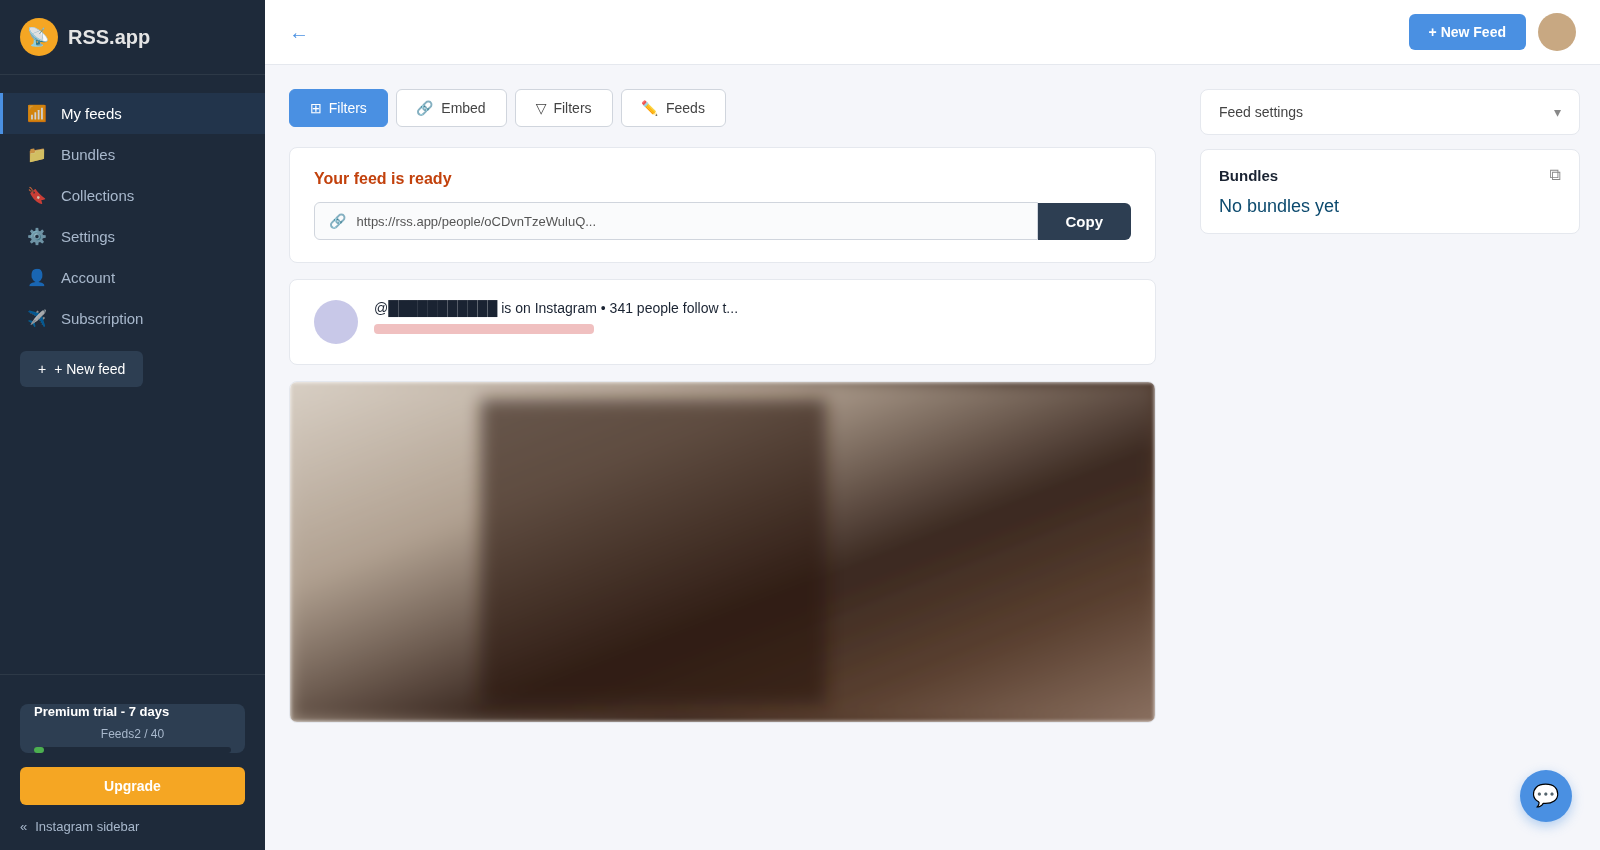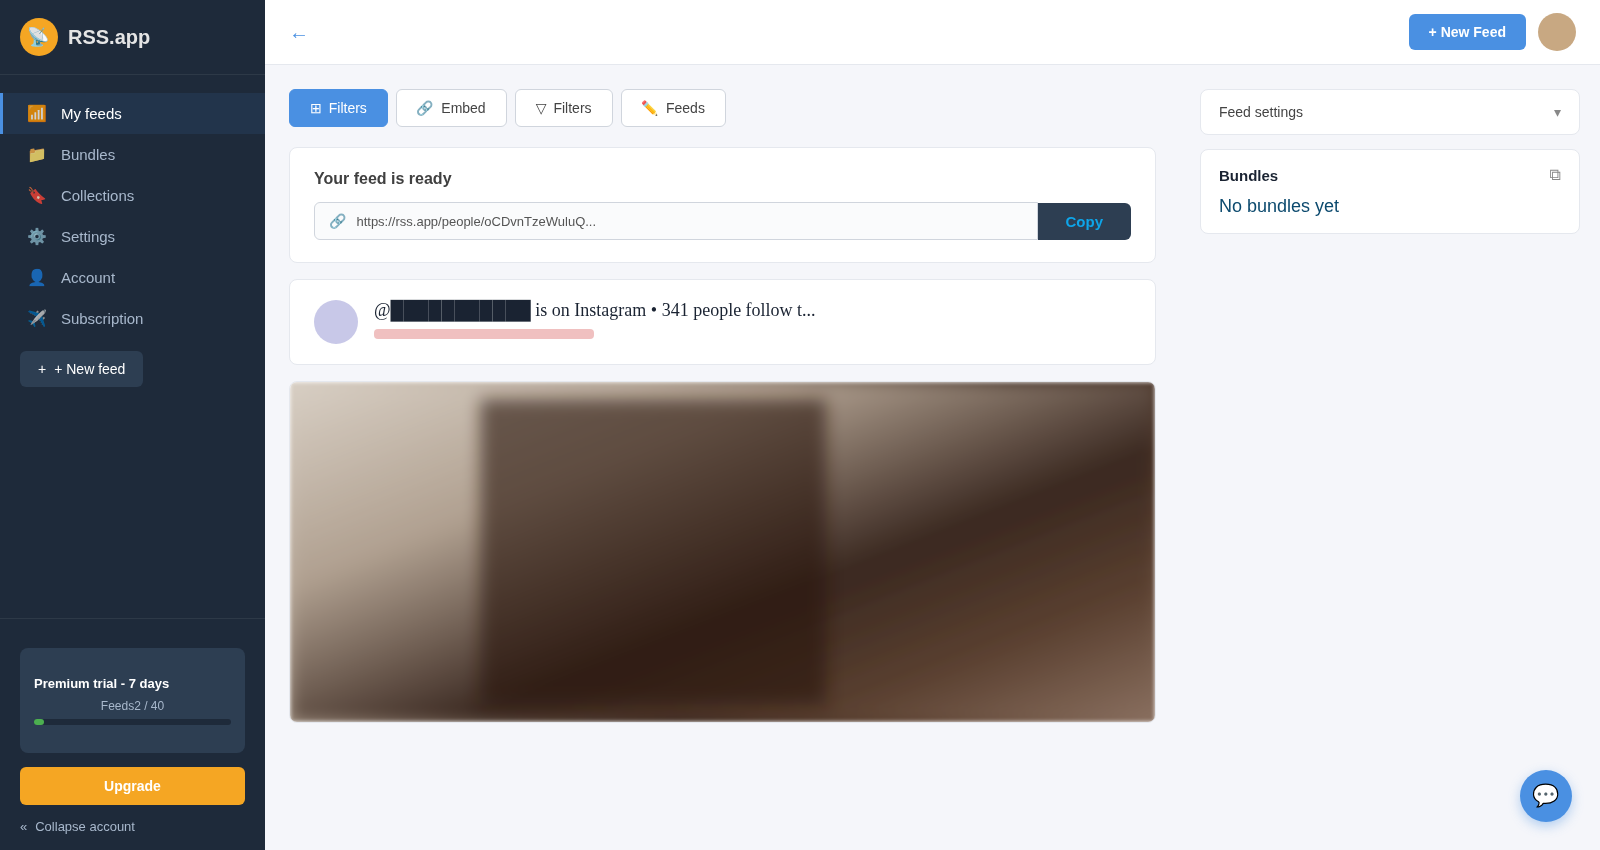--- a/index.html
+++ b/index.html
@@ -68,21 +68,21 @@
       align-items: center;
       gap: 8px;
     }
     .sidebar-bottom {
       padding: 16px 20px;
       border-top: 1px solid rgba(255,255,255,0.07);
     }
     .premium-badge {
       background: #2d3e52;
       border-radius: 8px;
-      padding: 28px 14px;
+      padding: 0 14px;
       margin-bottom: 14px;
       margin-top: 13px;
     }
     .premium-title { font-size: 13px; font-weight: 600; color: #fff; margin-bottom: 8px; }
     .feeds-row { display: flex; justify-content: center; font-size: 12px; color: #a8b8cc; margin-bottom: 6px; }
     .progress-bar { height: 6px; background: #1e2a3a; border-radius: 3px; }
     .progress-fill { height: 6px; background: #4caf50; border-radius: 3px; width: 5%; }
     .upgrade-btn {
       width: 100%;
       padding: 11px;
@@ -204,41 +204,41 @@
     .tab-icon { font-size: 14px; }
 
     
     .feed-ready-card {
       background: #fff;
       border: 1px solid #e5e8ee;
       border-radius: 8px;
       padding: 22px 24px;
       margin-bottom: 16px;
     }
-    .feed-ready-title { font-size: 16px; font-weight: 600; color: #404040; margin-bottom: 14px; }
+    .feed-ready-title { font-size: 16px; font-weight: 600; color: #c2410c; margin-bottom: 14px; }
     .feed-url-row {
       display: flex;
       align-items: center;
       gap: 0;
     }
     .feed-url-box {
       flex: 1;
       display: flex;
       align-items: center;
       border: 1px solid #d0d5dd;
       border-radius: 6px 0 0 6px;
       padding: 10px 14px;
       background: #fafbfc;
       gap: 10px;
     }
     .feed-url-icon { color: #888; font-size: 14px; }
     .feed-url-text { font-size: 13px; color: #555; white-space: nowrap; overflow: hidden; text-overflow: ellipsis; }
     .copy-btn {
       background: #2d3e52;
-      color: #0ea5e9;
+      color: #ffffff;
       border: none;
       padding: 10px 28px;
       font-size: 15px;
       font-weight: 700;
       border-radius: 0 6px 6px 0;
       cursor: pointer;
       white-space: nowrap;
     }
 
     
@@ -252,21 +252,21 @@
       align-items: flex-start;
       gap: 16px;
     }
     .feed-avatar {
       width: 44px; height: 44px;
       background: #c8c8e8;
       border-radius: 50%;
       flex-shrink: 0;
     }
     .feed-preview-content {}
-    .feed-preview-title { font-size: 18px; color: #1a2332; margin-bottom: 8px; font-family: Liberation Serif, serif; }
+    .feed-preview-title { font-size: 14px; color: #1a2332; margin-bottom: 8px; }
     .feed-preview-url {
       height: 10px;
       background: #f0c0c0;
       border-radius: 4px;
       width: 220px;
     }
 
     
     .image-card {
       background: #fff;
@@ -390,21 +390,21 @@
         <span>Feeds</span>
         <span>2 / 40</span>
       </div>
       <div class="progress-bar">
         <div class="progress-fill"></div>
       </div>
     </div>
     <button class="upgrade-btn">Upgrade</button>
     <div class="collapse-sidebar">
       <span>«</span>
-      <span>Collapse account</span>
+      <span>Instagram sidebar</span>
     </div>
   </div>
 </div>
 
 <div class="main">
 
   <div class="topbar">
     <div class="topbar-left">
       <button class="back-btn">←</button>
     </div>

